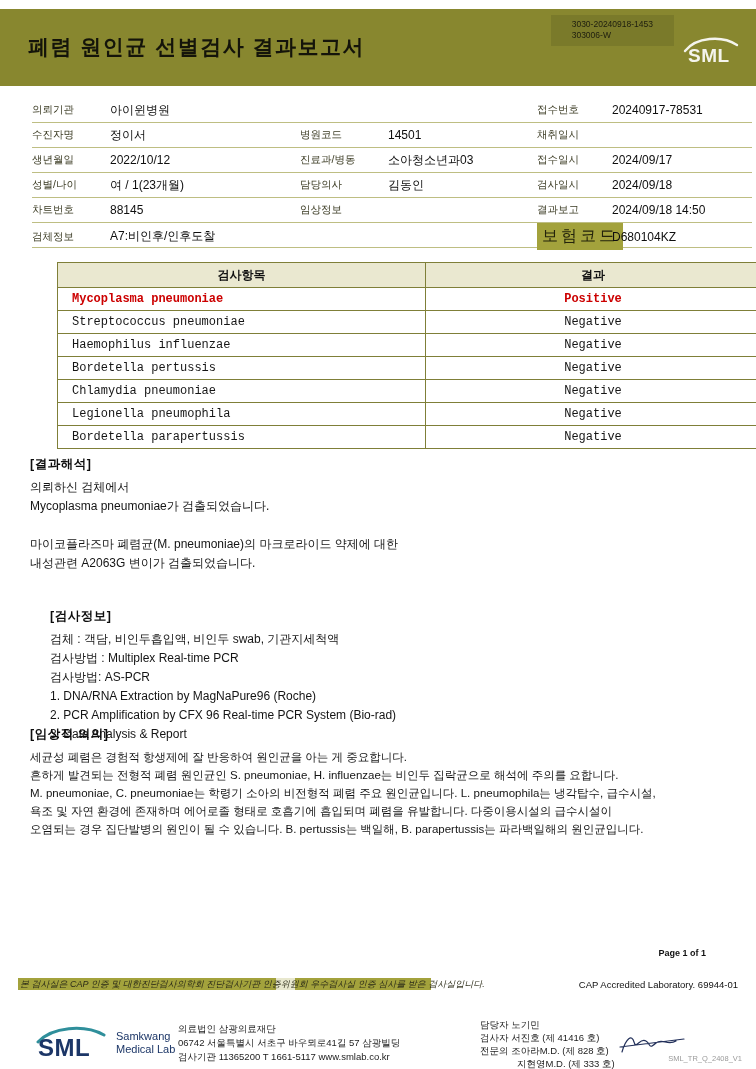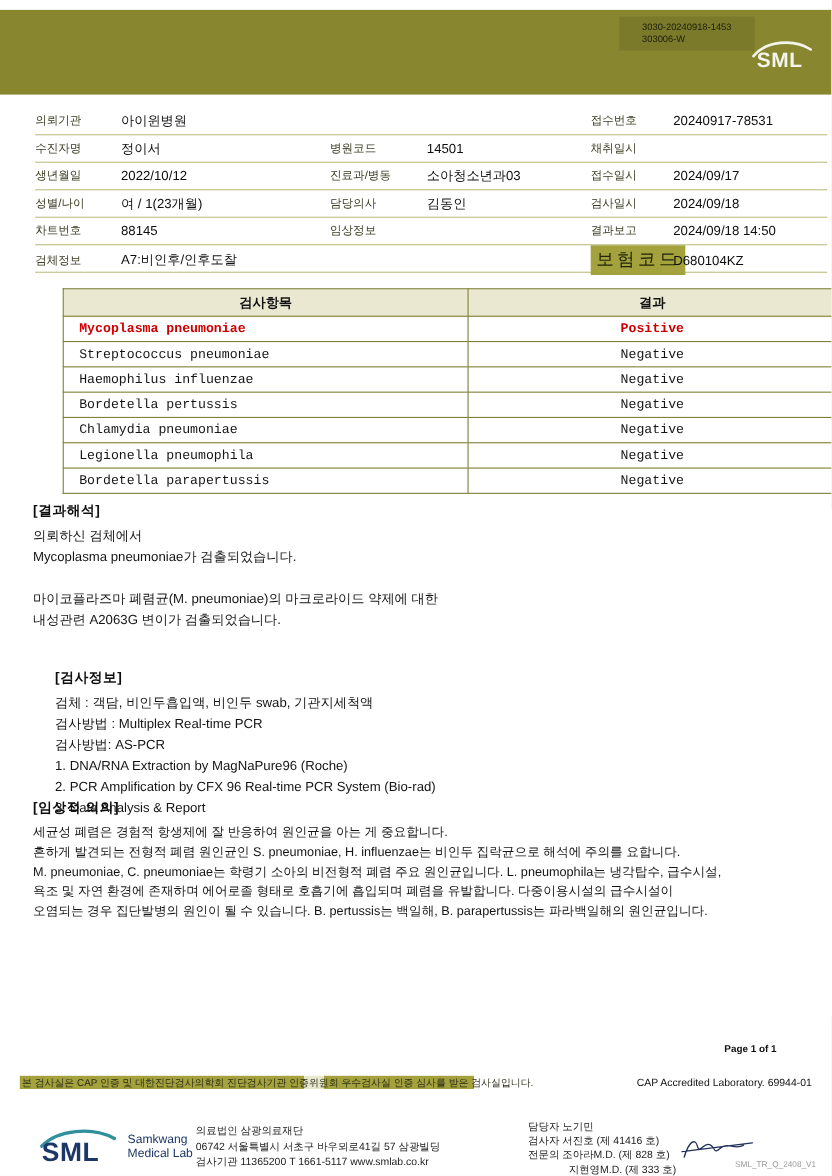--- a/index.html
+++ b/index.html
@@ -12,21 +12,21 @@
     --teal:#2F8F9B;
     --hl:#A3A23C;
   }
   *{margin:0;padding:0;box-sizing:border-box;}
   body{background:#e5e5e5;font-family:"Liberation Sans","DejaVu Sans",sans-serif;}
   .page{position:relative;width:756px;height:1069px;background:#ffffff;margin:0 auto;overflow:hidden;}
 
   
   .report-header{position:absolute;top:9px;left:0;right:0;height:77px;background:var(--olive);}
   .report-title{position:absolute;left:28px;top:24px;font-size:21px;font-weight:bold;color:#14140a;letter-spacing:1.5px;}
-  .barcode-block{position:absolute;right:70px;top:6px;background:rgba(40,40,15,0.14);padding:4px 21px;font-size:8.5px;line-height:1.35;color:#20200f;}
+  .barcode-block{position:absolute;right:82px;top:6px;background:rgba(40,40,15,0.14);padding:4px 21px;font-size:8.5px;line-height:1.35;color:#20200f;}
   .header-logo{position:absolute;right:16px;top:26px;width:58px;height:40px;}
   .header-logo .sml-txt{position:absolute;left:6px;top:10px;font-size:19px;font-weight:bold;color:#f4f4ec;letter-spacing:0.5px;}
   .header-logo svg{position:absolute;left:0;top:0;}
 
   
   .patient-table{position:absolute;top:98px;left:32px;width:720px;}
   .p-row{display:grid;grid-template-columns:78px 190px 88px 149px 75px 1fr;align-items:center;height:25px;border-bottom:1px solid var(--row-line);}
   .p-label{font-size:10.5px;color:#3a3a22;}
   .p-value{font-size:12px;color:#0e0e0e;}
   .v-span{grid-column:2/5;}
@@ -46,21 +46,21 @@
   .sec-h{font-size:12.5px;font-weight:bold;color:#0d0d0d;margin-bottom:5px;letter-spacing:0.5px;}
   .line{font-size:12px;line-height:19px;min-height:19px;color:#141414;}
   #interp{top:456px;}
   #testinfo{top:608px;margin-left:20px;}
   #clinical{top:726px;}
   #clinical .line{font-size:11.5px;line-height:18px;min-height:18px;}
 
   
   .disc{position:absolute;left:18px;font-size:9px;color:#2c2c18;white-space:nowrap;}
   .d1{top:952px;}
-  .d2{top:978px;}
+  .d2{top:978px;font-style:italic;}
   .hl-text{filter:blur(0.45px);padding:1px 2px;}
   .d1 .hl-text{background:linear-gradient(90deg,var(--hl) 0%,var(--hl) 38%,rgba(163,162,60,0.25) 38%,rgba(163,162,60,0.25) 43%,var(--hl) 43%,var(--hl) 100%);}
   .d2 .hl-text{background:linear-gradient(90deg,var(--hl) 0%,var(--hl) 55%,rgba(163,162,60,0.25) 55%,rgba(163,162,60,0.25) 59%,var(--hl) 59%,var(--hl) 88%,transparent 88%);}
   .page-num{position:absolute;top:948px;right:50px;font-size:9px;font-weight:bold;color:#111;}
   .cap{position:absolute;top:979px;right:18px;font-size:9.5px;color:#111;}
 
   
   .bottom{position:absolute;left:0;right:0;top:1014px;height:55px;}
   .f-logo{position:absolute;left:36px;top:12px;display:flex;align-items:center;}
   .sml-wrap{position:relative;width:72px;height:34px;}
@@ -71,20 +71,21 @@
   .staff .indent{padding-left:37px;}
   .signature{position:absolute;left:618px;top:18px;}
   .doc-code{position:absolute;right:14px;top:40px;font-size:7.5px;color:#9a9a9a;}
 </style>
 </head>
 <body>
 
 <div class="page">
 
   <div class="report-header">
+    <div class="report-title">폐렴 원인균 선별검사 결과보고서</div>
     <div class="barcode-block">
       <div>3030-20240918-1453</div>
       <div>303006-W</div>
     </div>
     <div class="header-logo">
       <svg width="58" height="40" viewBox="0 0 58 40">
         <path d="M3,16 C14,2 40,0 55,10" fill="none" stroke="#f4f4ec" stroke-width="2.4" stroke-linecap="round"></path>
       </svg>
       <span class="sml-txt">SML</span>
     </div>

